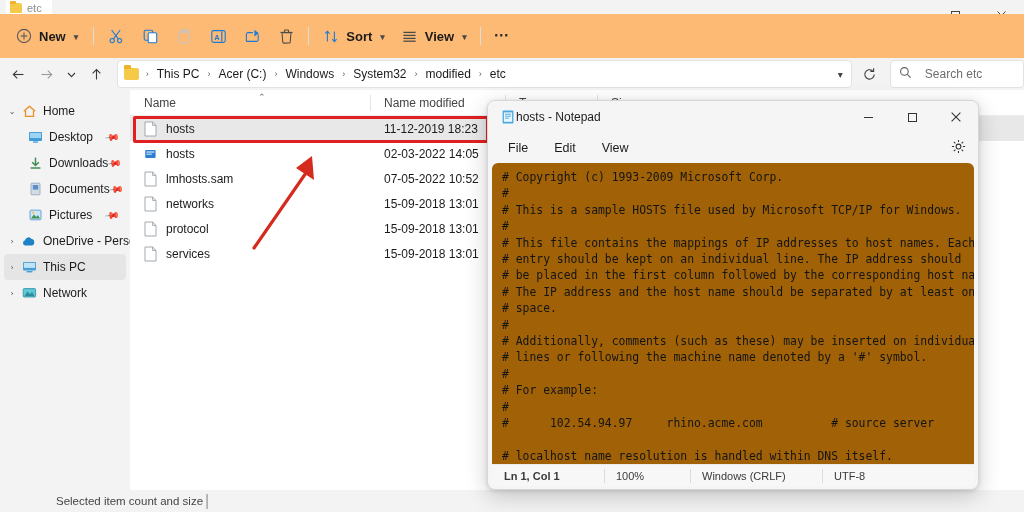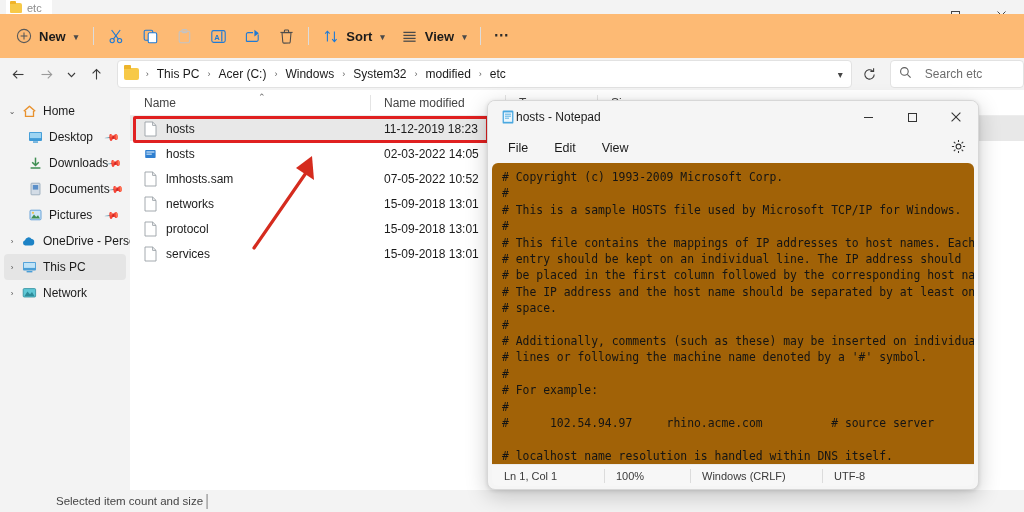--- a/index.html
+++ b/index.html
@@ -217,21 +217,21 @@
   }
   .np-status{
     position:absolute; left:4px; right:4px; bottom:3px; height:22px;
     background:#f7f7f7; border-top:1px solid #ececec;
     display:flex; align-items:center; font-size:11px; color:#3a3a3a;
     border-radius:0 0 6px 6px;
   }
   .np-st{
     padding:0 12px; height:14px; display:flex; align-items:center; position:relative;
   }
-  .np-st.ln{ width:112px; }
+  .np-st.ln{ width:112px;font-weight:bold; }
   .np-st.zoom{ width:86px; }
   .np-st.eol{ width:132px; }
   .np-st + .np-st:before{
     content:""; position:absolute; left:0; top:0; bottom:0; width:1px; background:#dcdcdc;
   }
 </style>
 </head>
 <body>
 
 <div id="root">

